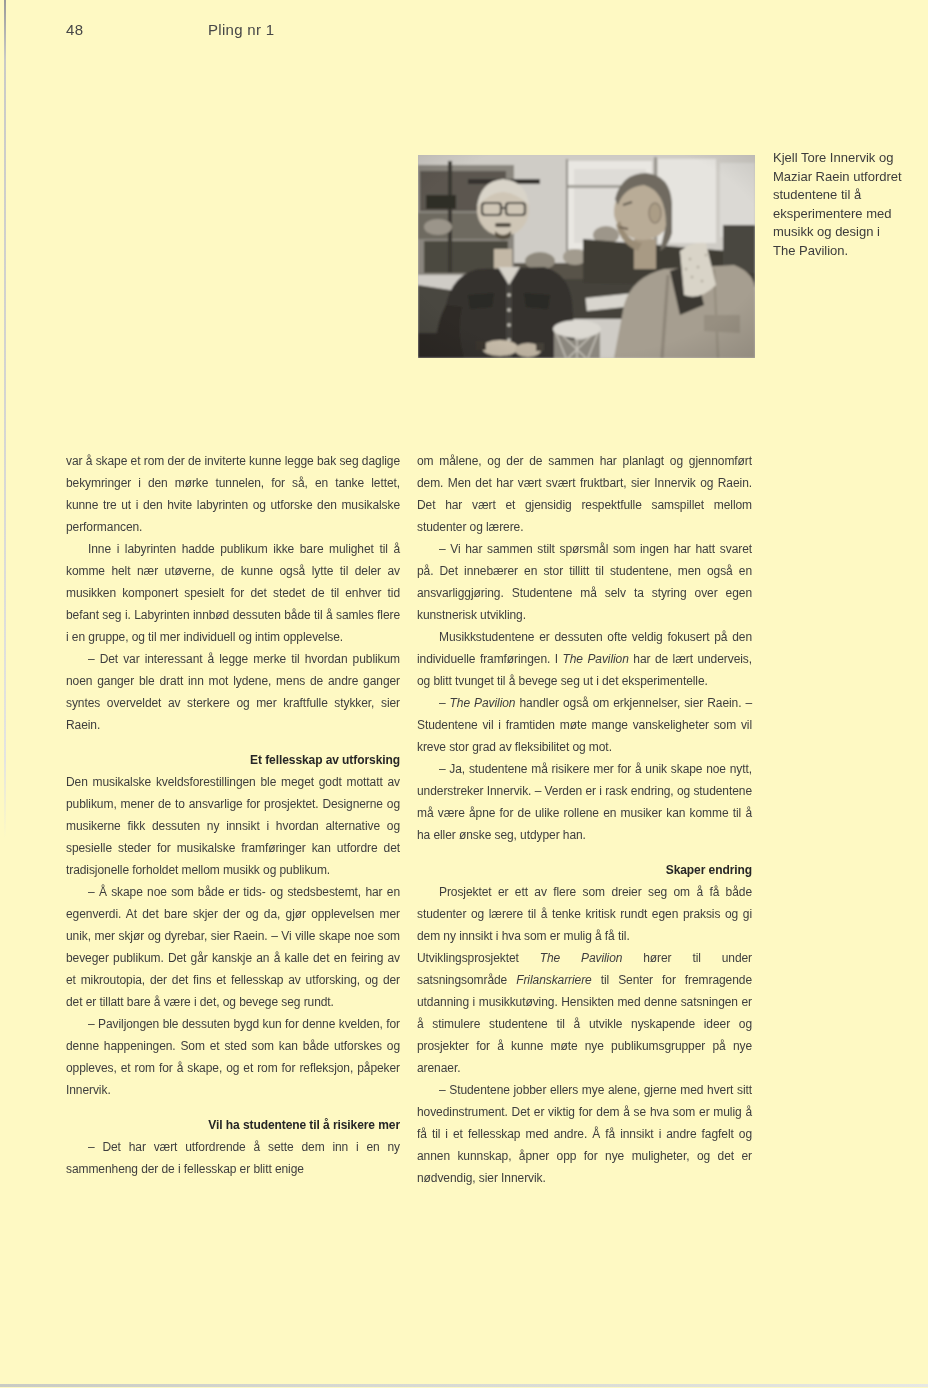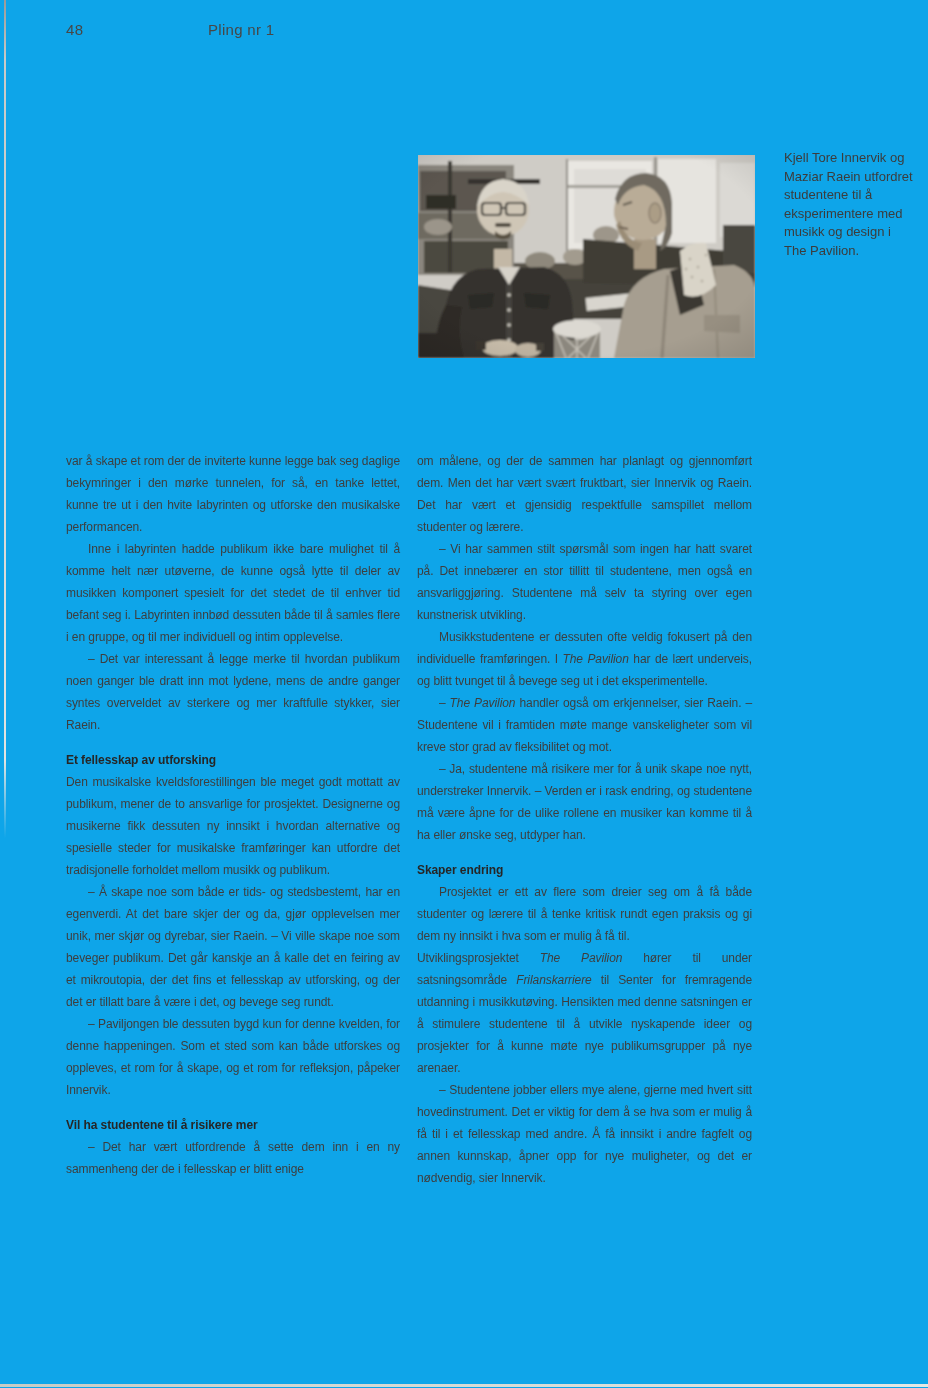--- a/index.html
+++ b/index.html
@@ -1,43 +1,43 @@
 <!DOCTYPE html>
 <html><head>
 <meta charset="utf-8">
 <style>
   html,body{margin:0;padding:0;background:#e8e8e6;}
   .page{
     position:relative;width:928px;height:1388px;margin:0 auto;
-    background:#0ea5e9;overflow:hidden;
+    background:#fef9c3;overflow:hidden;
     font-family:"Liberation Sans", sans-serif;
   }
   .scan-line-left{
     position:absolute;left:4px;top:0;width:2px;height:838px;
     background:linear-gradient(to bottom,#9a9a98 0,#c9cac7 60px,#d4d5d2 400px,#e3e4e1 760px,rgba(230,230,228,0) 100%);
   }
   .scan-line-bottom{
     position:absolute;left:0;bottom:1px;width:928px;height:3px;
     background:linear-gradient(to right,#c9cbc4 0,#d6d8d2 35%,#dddfd9 70%,#e7e8e4 100%);
   }
   .folio{position:absolute;left:66px;top:21px;font-size:15px;color:#474747;letter-spacing:.3px;}
   .pub{position:absolute;left:208px;top:21px;font-size:15px;color:#474747;letter-spacing:.3px;}
   .photo{position:absolute;left:418px;top:155px;width:337px;height:203px;margin:0;overflow:hidden;background:#c9c6c0;}
   .photo svg{display:block;}
   .caption{position:absolute;left:773px;top:149px;width:156px;font-size:13px;line-height:18.6px;color:#3c3c3c;}
-  .cap-line{white-space:nowrap;margin-left:11px;}
+  .cap-line{white-space:nowrap;}
   .col{
     position:absolute;top:450px;font-size:12px;line-height:22px;color:#3e3e3e;
     text-align:justify;letter-spacing:-0.08px;
   }
   .col-left{left:66px;width:334px;}
   .col-right{left:417px;width:335px;}
   .para{margin:0;}
   .para.indent{text-indent:22px;}
-  .heading{font-weight:bold;color:#262626;margin-top:13px;text-align:left;}
+  .heading{font-weight:bold;color:#262626;margin-top:13px;text-align:right;}
   .para i{font-style:italic;}
 </style>
 </head>
 <body>
 
 <div class="page">
 
   <div class="scan-line-left"></div>
   <div class="scan-line-bottom"></div>
 

